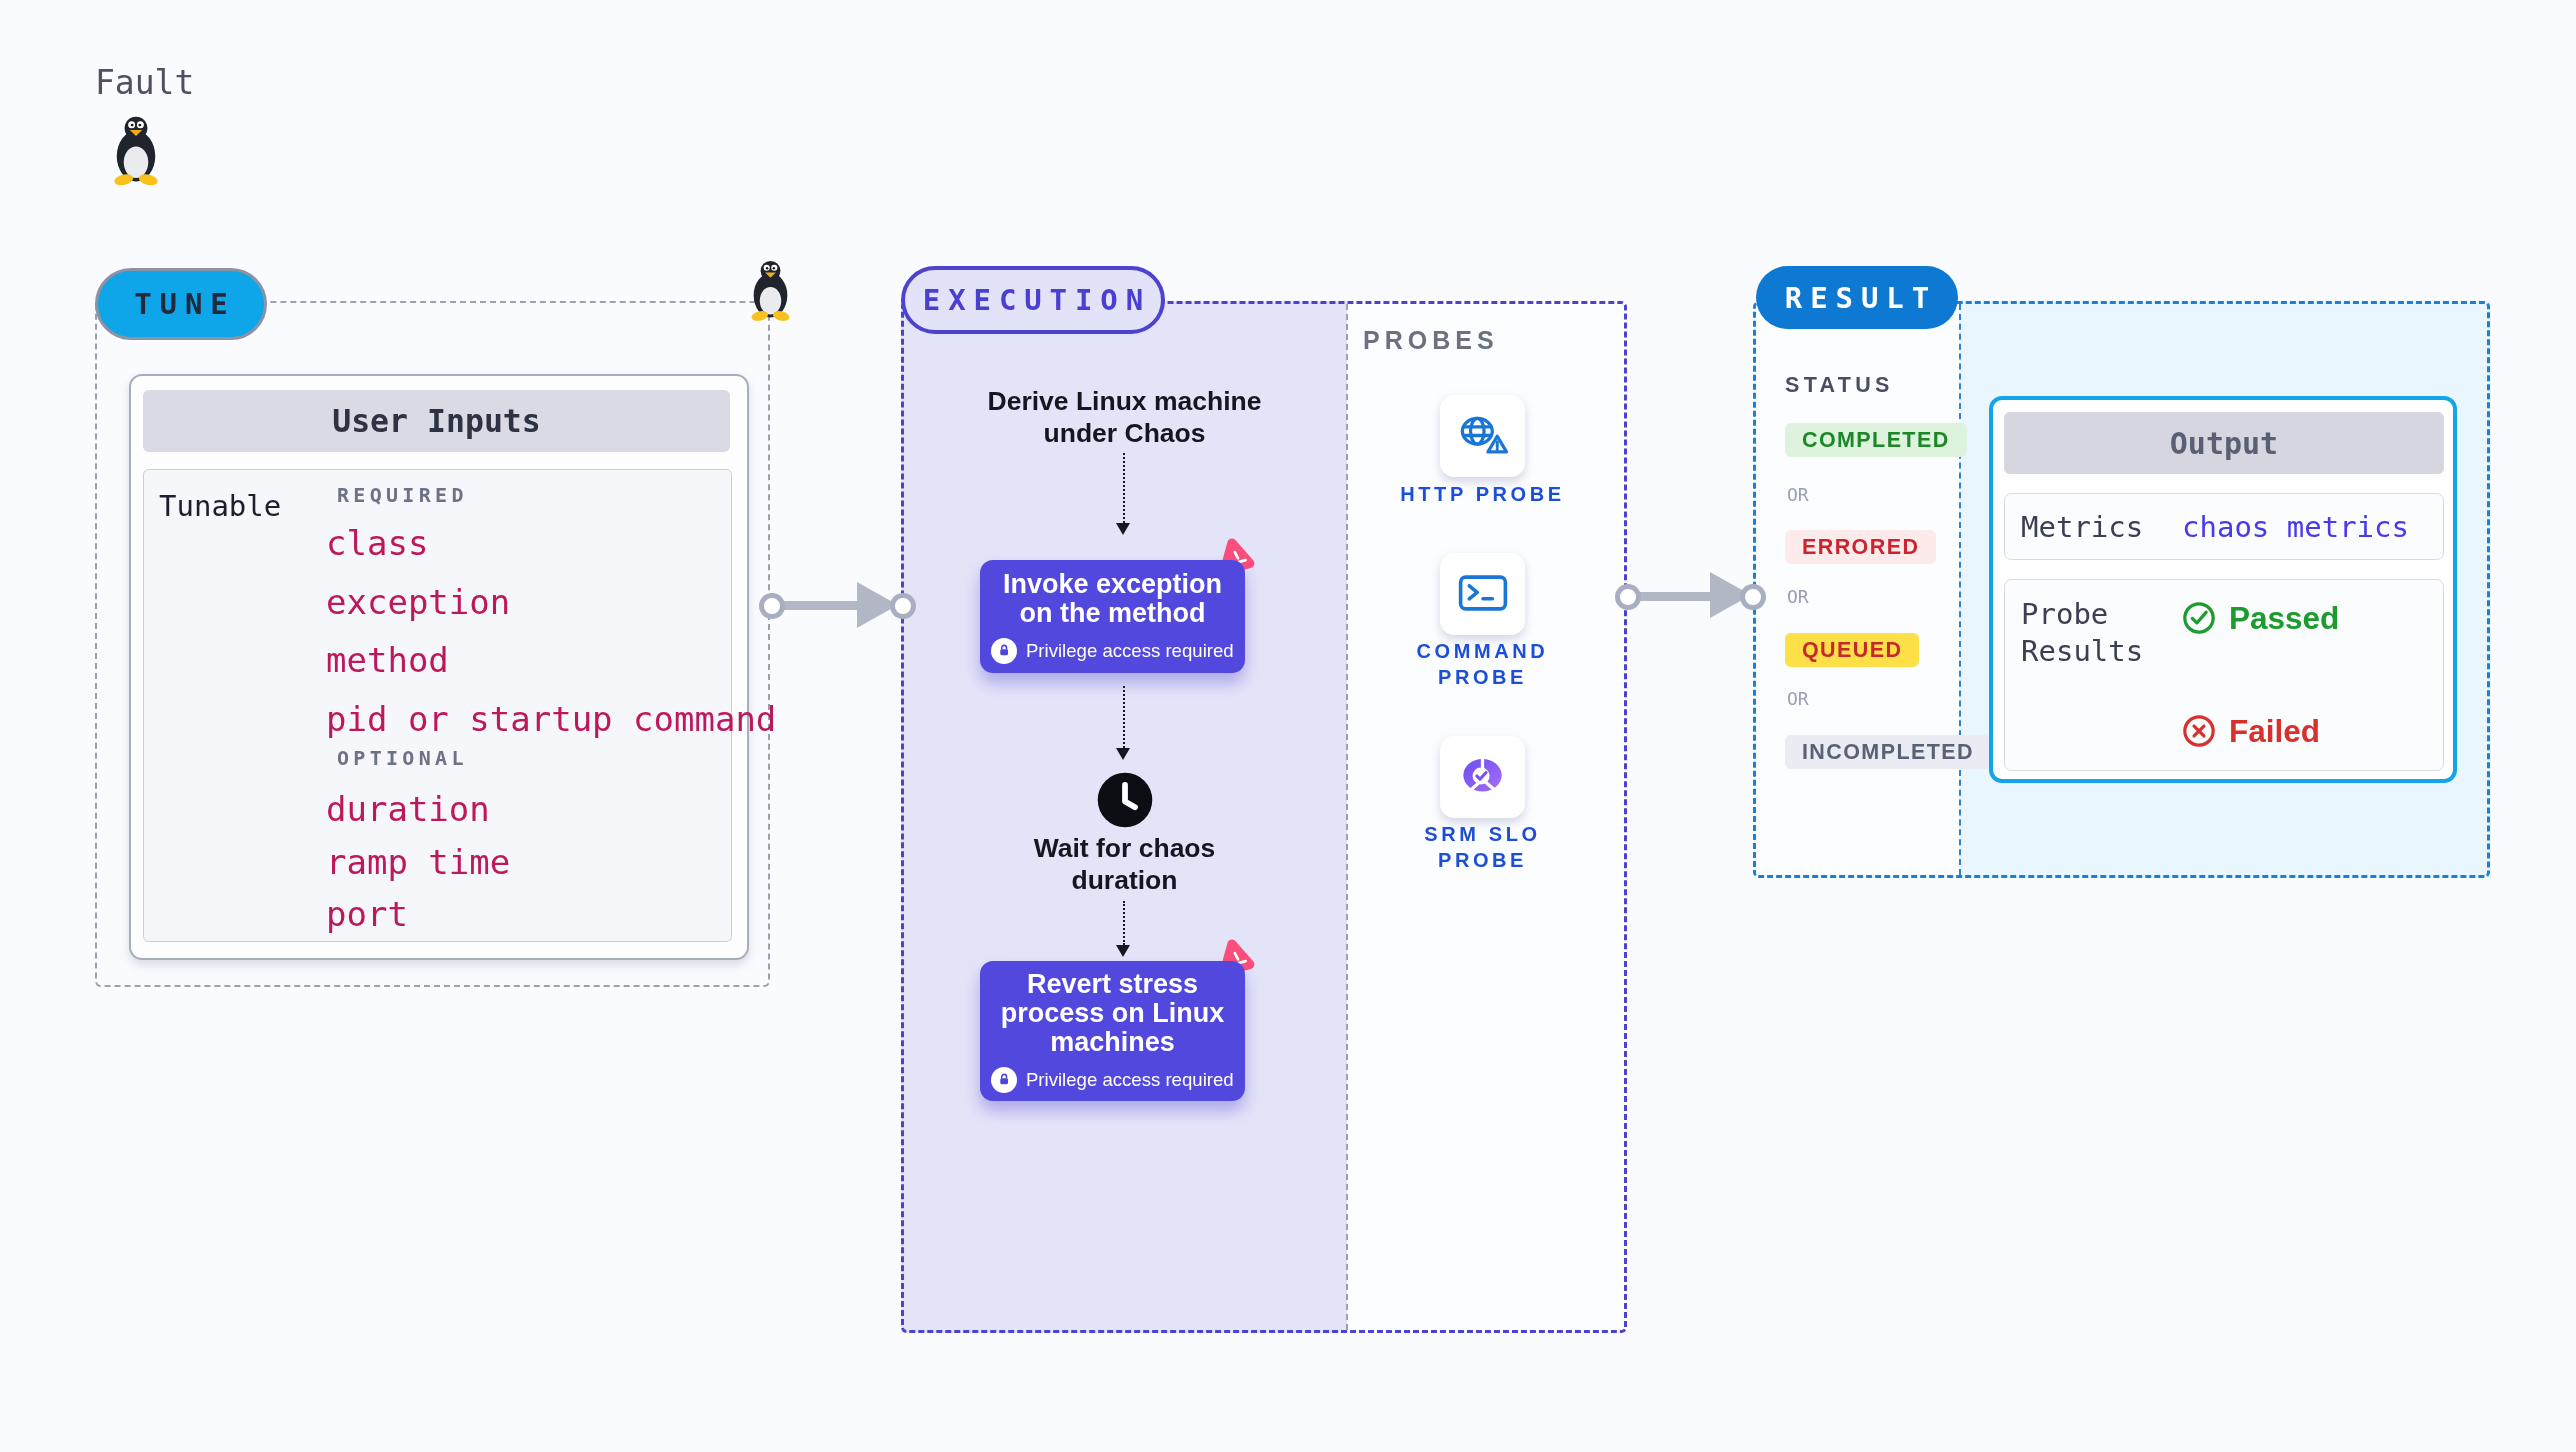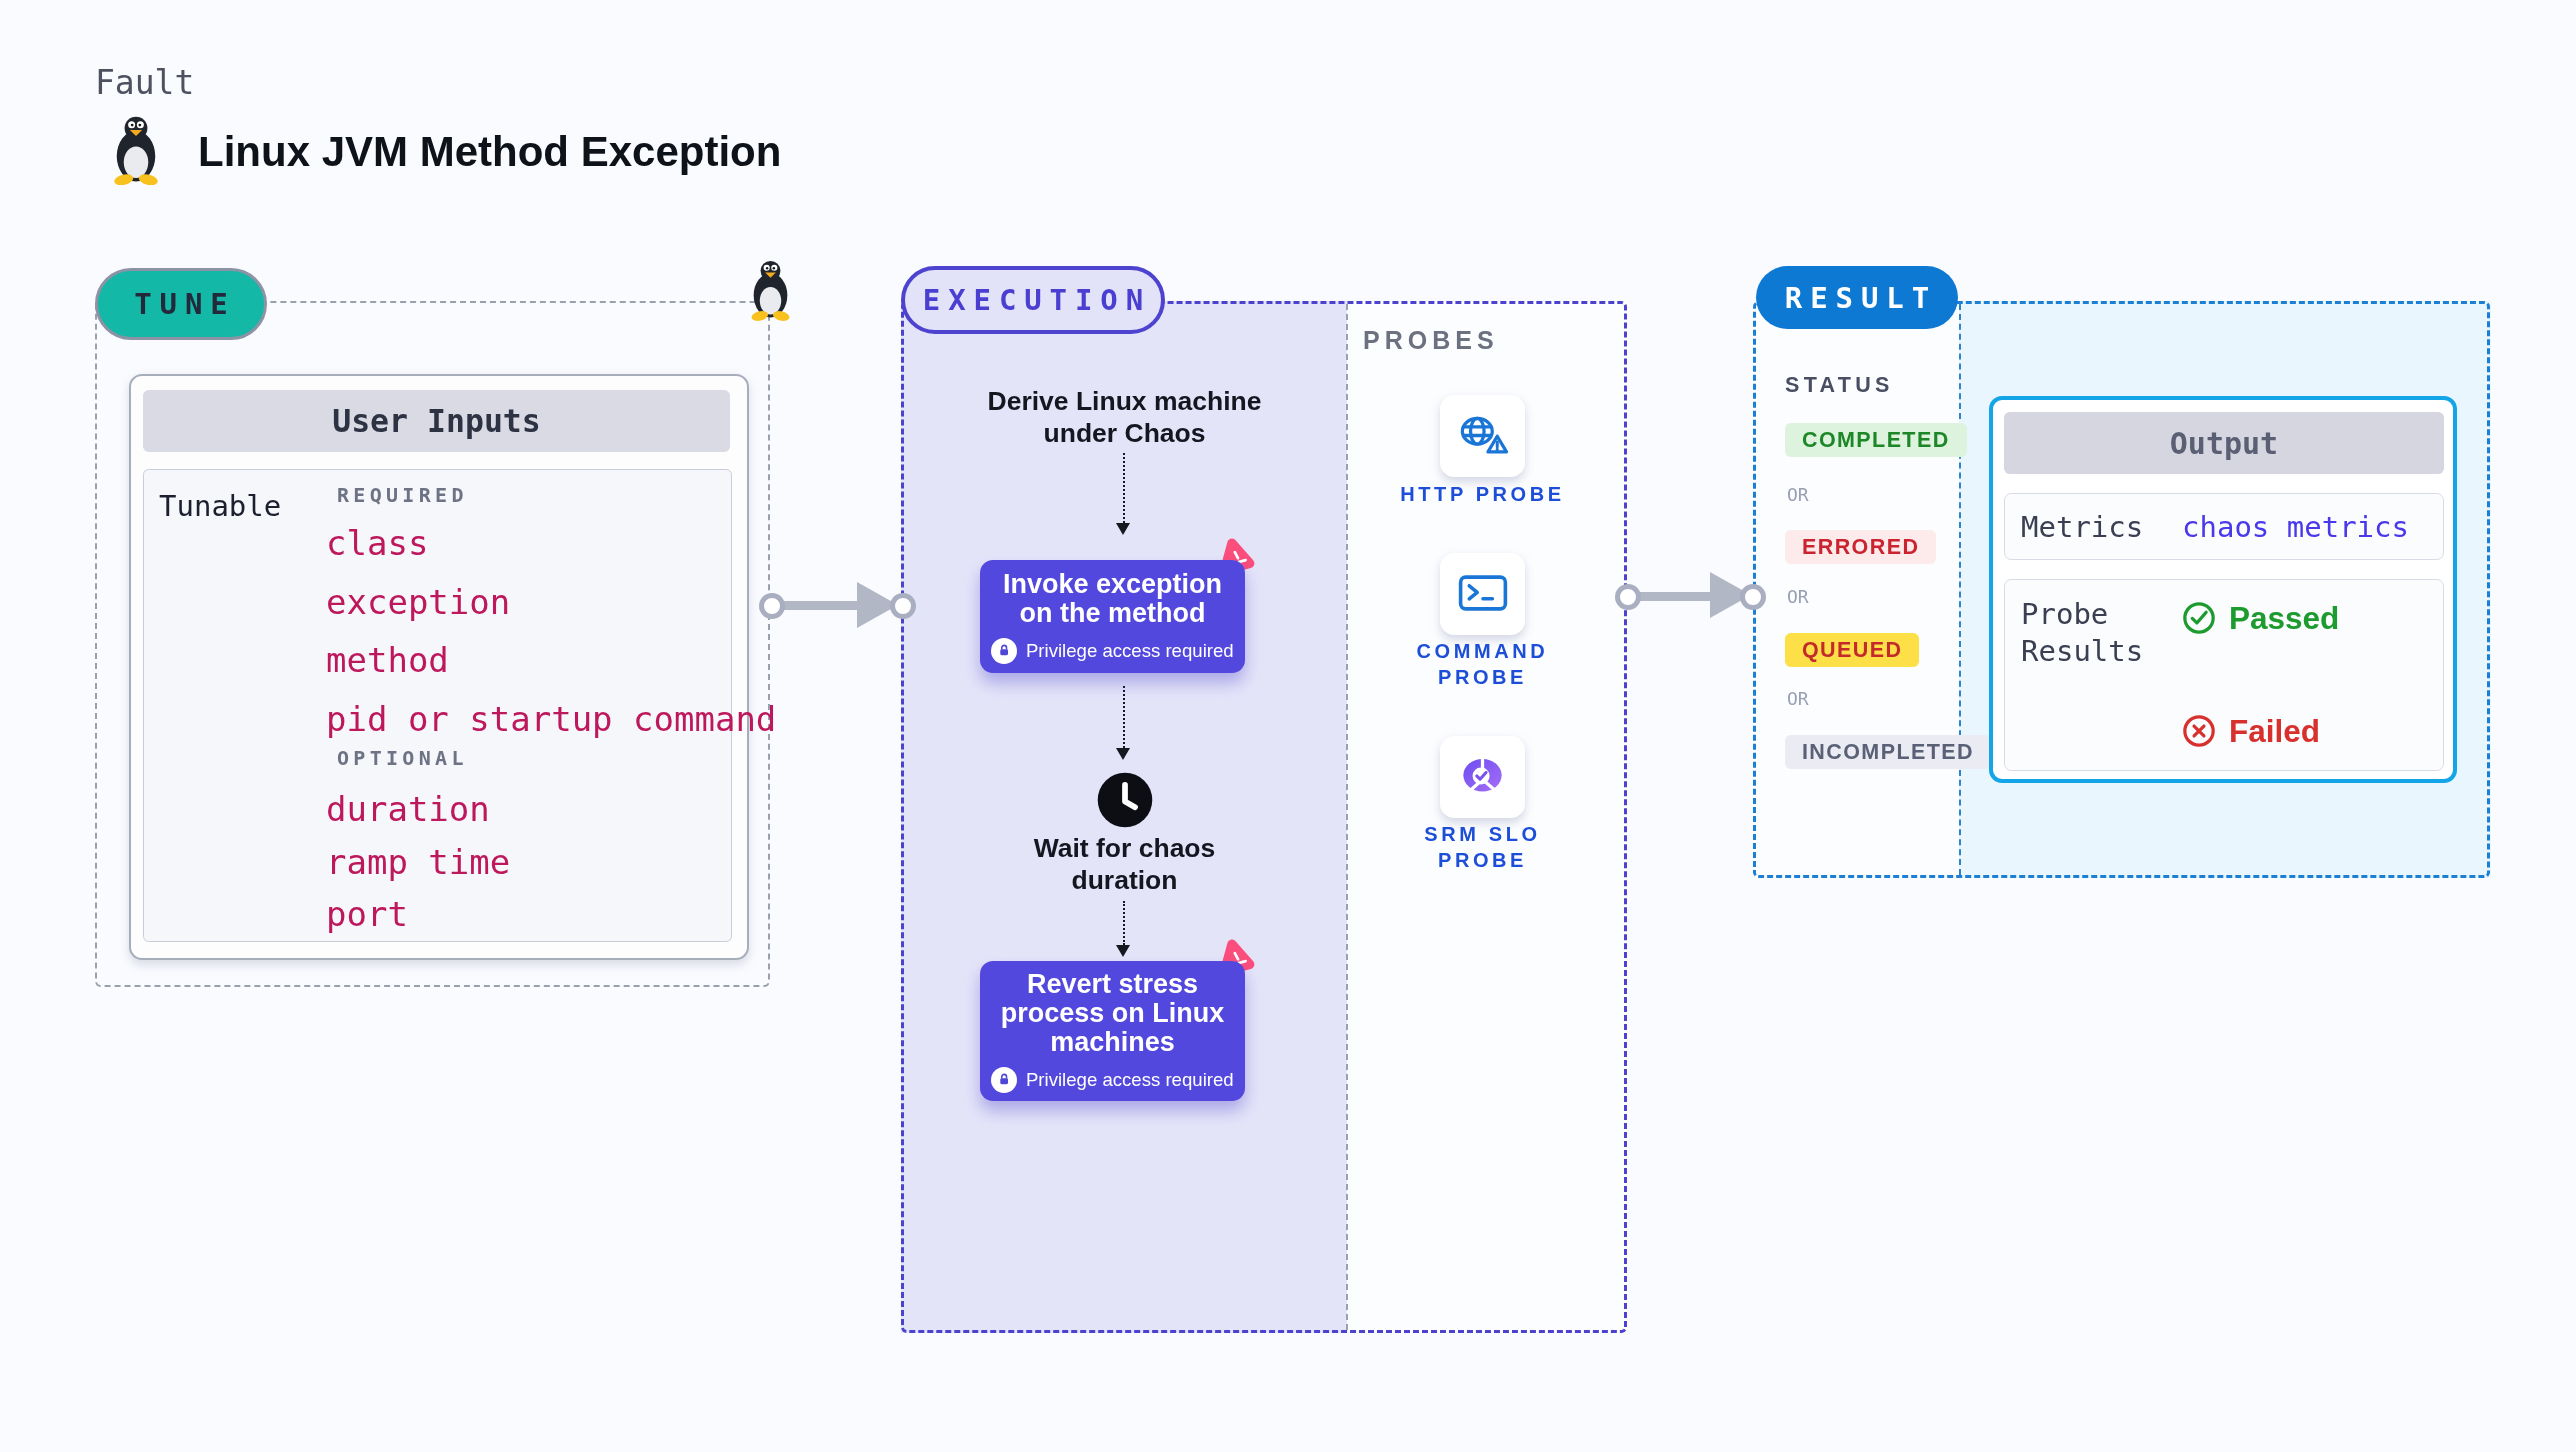--- a/index.html
+++ b/index.html
@@ -5,21 +5,21 @@
   html,body{margin:0;padding:0;}
   body{width:2576px;height:1452px;overflow:hidden;background:#fafbff;}
   #app{position:relative;width:2576px;height:1452px;background:#fafbff;}
   .abs{position:absolute;}
   .mono{font-family:"DejaVu Sans Mono",monospace;}
   .sans{font-family:"Liberation Sans",sans-serif;}
 
   .pill{position:absolute;display:flex;align-items:center;justify-content:center;
         border-radius:50px;font-family:"DejaVu Sans Mono",monospace;font-weight:bold;
         font-size:29px;letter-spacing:7.9px;text-indent:7.9px;z-index:6;}
-  .pill-tune{left:95px;top:268px;width:166px;height:66px;background:#14b8a6;
+  .pill-tune{left:95px;top:268px;width:166px;height:66px;background:#0ea5e9;
         border:3.6px solid #8b93a5;color:#23283a;}
   .pill-exec{left:901px;top:266px;width:256px;height:60px;background:#e2e2f9;
         border:4.3px solid #4d43ce;color:#4a3fd0;}
   .pill-result{left:1756px;top:266px;width:202px;height:63px;background:#0e79d3;
         border:none;color:#ffffff;}
 
   .dashbox{position:absolute;border-radius:5.7px;box-sizing:border-box;}
   .tune-box{left:95px;top:301px;width:675px;height:686px;border:2.9px dashed #99a1ae;}
   .exec-box{left:901px;top:301px;width:726px;height:1032px;border:3.6px dashed #4c42cd;z-index:2;}
   .exec-lav{left:901px;top:301px;width:446px;height:1032px;background:#e4e4f9;z-index:1;}
@@ -92,21 +92,20 @@
       <ellipse cx="32" cy="54" rx="14" ry="18" fill="#e9ebee"></ellipse>
       <circle cx="27" cy="11" r="4" fill="#fff"></circle>
         <circle cx="37" cy="11" r="4" fill="#fff"></circle>
       <circle cx="27.6" cy="11.5" r="1.6" fill="#14171c"></circle>
         <circle cx="36.4" cy="11.5" r="1.6" fill="#14171c"></circle>
       <polygon points="25,17 39,17 32,24" fill="#f6ab1e"></polygon>
       <ellipse cx="18" cy="74" rx="11" ry="6" fill="#f8c11d" transform="rotate(-14 18 74)"></ellipse>
       <ellipse cx="46" cy="74" rx="11" ry="6" fill="#f8c11d" transform="rotate(14 46 74)"></ellipse>
     </svg>
   </span>
-  <div class="abs sans" style="left:198px;top:128px;font-size:42px;font-weight:bold;color:#0e1219;">Linux JVM Method Exception</div>
 
   <div class="dashbox tune-box"></div>
   <div class="pill pill-tune">TUNE</div>
 
   <span class="abs" style="left:746px;top:259px;z-index:6;">
     <svg width="49" height="62" viewBox="0 0 64 80">
       <ellipse cx="32" cy="47" rx="22" ry="29" fill="#20242c"></ellipse>
       <circle cx="32" cy="15" r="13" fill="#20242c"></circle>
       <ellipse cx="32" cy="54" rx="14" ry="18" fill="#e9ebee"></ellipse>
       <circle cx="27" cy="11" r="4" fill="#fff"></circle>

